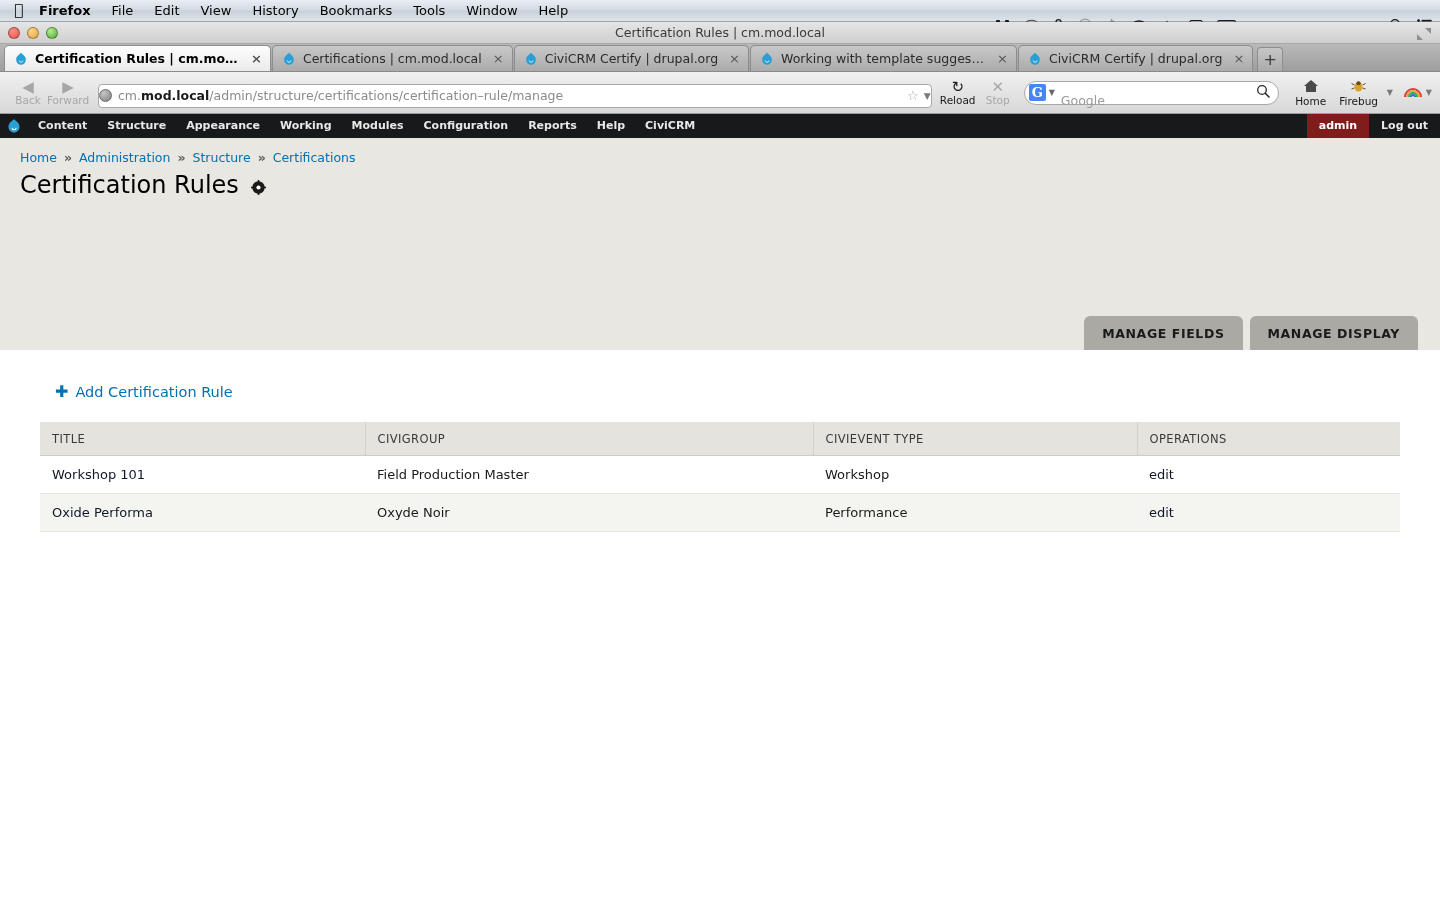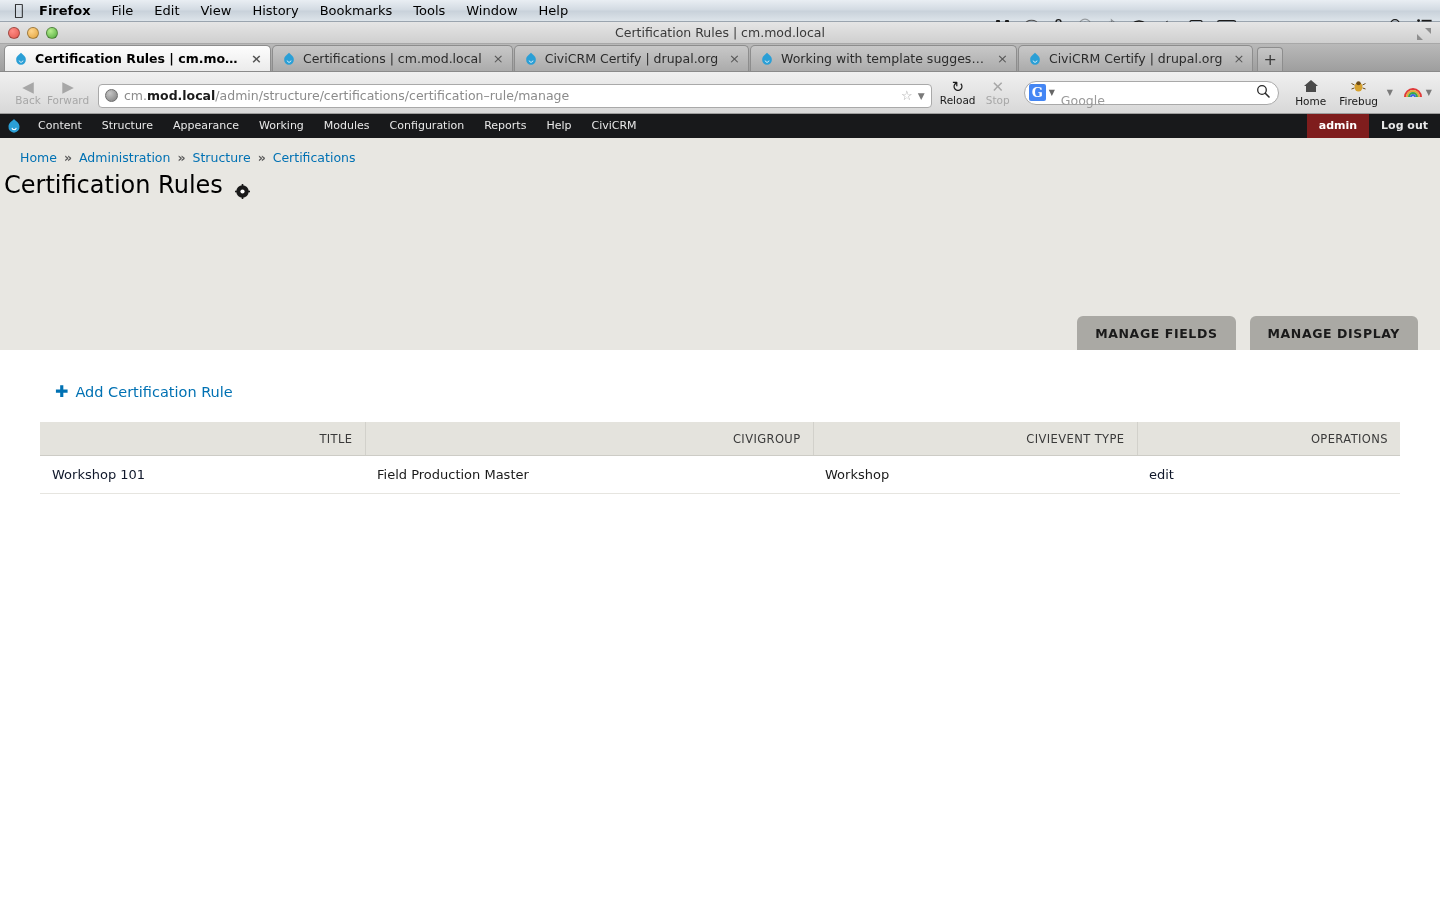--- a/index.html
+++ b/index.html
@@ -78,21 +78,21 @@
     border-bottom: 1px solid #9d9d9d;
     display: flex; align-items: center; padding: 0 8px;
   }
   .navbtn { display: flex; flex-direction: column; align-items: center; justify-content: center;
     width: 40px; font-size: 10.5px; color: #1a1a1a; }
   .navbtn .gl { font-size: 15px; line-height: 14px; }
   .navbtn.off { color: #a7a7a7; }
   .urlbar {
     flex: 1; height: 24px; margin: 6px 6px 0 10px;
     background: #fff; border: 1px solid #a9a9a9; border-radius: 4px;
-    display: flex; align-items: center; padding: 0 6px;
+    display: flex; align-items: center; padding: 0 0;
     font-size: 12.5px;
   }
   .urlbar .globe { width: 13px; height: 13px; border-radius: 50%;
     background: radial-gradient(circle at 35% 30%, #c6c6c6, #7e7e7e);
     border: 1px solid #6d6d6d; margin-right: 6px; flex: 0 0 13px; }
   .urlbar .urltext { color: #8b8b8b; white-space: nowrap; overflow: hidden; }
   .urlbar .urltext b { color: #1a1a1a; font-weight: bold; }
   .urlbar .star { margin-left: auto; color: #a9a9a9; font-size: 13px; padding-left: 8px; }
   .urlbar .caret { color: #7a7a7a; font-size: 9px; margin-left: 5px; }
   .searchbar {
@@ -106,53 +106,53 @@
   .searchbar .caret { color: #666; font-size: 8px; margin: 0 6px 0 3px; }
   .searchbar .sph { color: #9a9a9a; margin-top: 16px; }
   .searchbar .mag { margin-left: auto; color: #3a3a3a; font-size: 13px; }
 
   
   .admin-toolbar {
     height: 24px; background: #18191b; display: flex; align-items: center;
     font-size: 11.5px; color: #e8e8e8; position: relative;
   }
   .dlogo { width: 28px; display: flex; align-items: center; justify-content: center; }
-  .admin-toolbar .ai { padding: 4px 10px; line-height: 24px; white-space: nowrap; font-weight: normal; font-size: 11px; }
+  .admin-toolbar .ai { padding: 4px 10px; line-height: 24px; white-space: nowrap; font-weight: bold; font-size: 11px; }
   .admin-right { position: absolute; right: 0; top: 0; height: 24px; display: flex; }
   .admin-right .user { background: #7f1d1d; color: #fff; padding: 0 12px; line-height: 24px;
     font-weight: bold; font-size: 11px; }
   .admin-right .logout { padding: 0 12px; line-height: 24px; font-weight: bold; font-size: 11px; }
 
   
   .page { background: #e8e7e2; padding: 0; position: relative; height: 722px; }
   .breadcrumb { font-size: 12.5px; color: #0071b3; padding: 12px 0 0 20px; }
   .breadcrumb .sep { color: #5a5a5a; margin: 0 3px; font-weight: bold; }
   .breadcrumb a { color: #0071b3; text-decoration: none; }
-  .pagetitle-row { display: flex; align-items: flex-end; padding: 6px 0 0 4px; }
+  .pagetitle-row { display: flex; align-items: center; padding: 6px 0 0 20px; }
   .pagetitle { font-size: 24px; font-weight: normal; color: #000; }
   .gear { width: 15px; height: 15px; margin-left: 12px; margin-top: 4px; }
 
-  .tabsbtns { position: absolute; right: 22px; top: 178px; display: flex; gap: 14px; }
+  .tabsbtns { position: absolute; right: 22px; top: 178px; display: flex; gap: 7px; }
   .mbtn {
     background: #aaa9a4; color: #1a1a1a;
     font-size: 12.5px; font-weight: bold; letter-spacing: .6px;
     padding: 10px 18px 12px; border-radius: 6px 6px 0 0;
   }
 
   .content {
     position: absolute; top: 212px; left: 0; width: 1440px; height: 666px;
     background: #fff;
   }
   .addlink { display: flex; align-items: center; gap: 7px; padding: 34px 0 0 55px;
     font-size: 14.5px; color: #0071b3; }
   .plus { color: #0071b3; font-size: 16px; font-weight: bold; line-height: 1; }
 
   table.rules { width: 1360px; margin: 22px 0 0 40px; border-collapse: collapse; }
   table.rules th {
-    background: #e4e3dd; text-align: right; font-size: 11.5px; font-weight: normal;
+    background: #e4e3dd; text-align: left; font-size: 11.5px; font-weight: normal;
     color: #3a3a3a; letter-spacing: .4px; padding: 10px 12px 9px;
     border-right: 1px solid #d2d1cb; border-bottom: 1px solid #cdccc6;
   }
   table.rules th:last-child { border-right: none; }
   table.rules td {
     font-size: 13px; color: #1a1a1a; padding: 11px 12px; border-bottom: 1px solid #e6e5e0;
   }
   table.rules tr.odd td { background: #ffffff; }
   table.rules tr.even td { background: #f4f4f0; }
   table.rules a { color: #0f172a; text-decoration: none; }
@@ -483,17 +483,23 @@
             <th>OPERATIONS</th>
           </tr>
         </thead>
         <tbody>
           <tr class="odd">
             <td><a>Workshop 101</a></td>
             <td>Field Production Master</td>
             <td>Workshop</td>
             <td><a>edit</a></td>
           </tr>
+          <tr class="even">
+            <td><a>Oxide Performa</a></td>
+            <td>Oxyde Noir</td>
+            <td>Performance</td>
+            <td><a>edit</a></td>
+          </tr>
         </tbody>
       </table>
     </div>
   </div>
 </div>
 
 </body></html>

